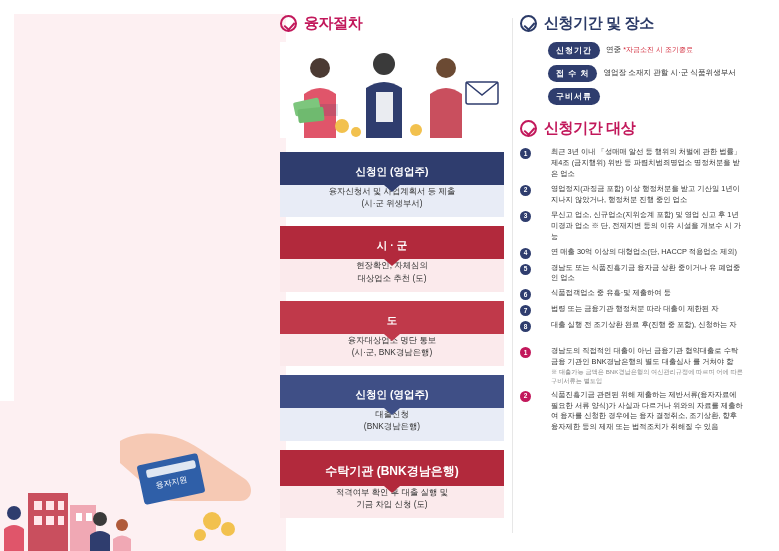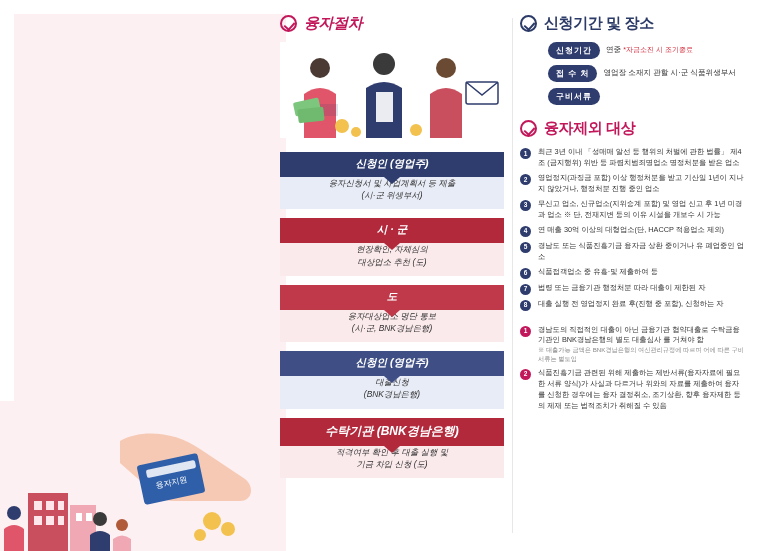--- a/index.html
+++ b/index.html
@@ -9,21 +9,21 @@
     background: #ffffff;
     font-family: "Liberation Sans", sans-serif;
     color: #2b2b2b;
     overflow: hidden;
     position: relative;
   }
   .page { position:relative; width:779px; height:551px; display:flex; }
 
   
   .col-left { width: 272px; position: relative; padding: 14px 12px 0 14px; }
-  .col-mid  { width: 240px; position: relative; padding: 14px 8px 0 8px; font-style: italic; }
+  .col-mid  { width: 240px; position: relative; padding: 14px 8px 0 8px; }
   .col-right{ width: 246px; position: relative; padding: 14px 14px 0 8px; }
 
   
   .pink-panel {
     position:absolute; left:0; top:0; width:272px; height:551px;
     background:#fdf0f2;
   }
   .col-left > * { position: relative; }
 
   
@@ -43,21 +43,21 @@
 
   
   .illus { position:absolute; left:0; bottom:0; width:272px; height:150px; }
 
   
   .flow { margin-top:4px; }
   .flow-img { width:100%; height:96px; position:relative; margin-bottom:6px; }
   .step { margin-bottom:0; }
   .step-head {
     color:#fff; font-size:10.5px; font-weight:bold; text-align:center;
-    padding:5px 0 6px; position:relative;
+    padding:13px 0 6px; position:relative;
   }
   .step-head.navy { background:#2f3d6e; }
   .step-head.navy2 { background:#3f4f86; }
   .step-head.red { background:#b2293c; }
   .step-head.red2 { background:#c0394a; }
   .step-head::after {
     content:""; position:absolute; left:50%; bottom:-7px; margin-left:-8px;
     border-left:8px solid transparent; border-right:8px solid transparent;
     border-top:7px solid currentColor;
   }
@@ -77,21 +77,21 @@
   .info-row { display:flex; align-items:flex-start; gap:6px; margin-bottom:6px;padding-left:28px; }
   .pill {
     background:#2f3d6e; color:#fff; font-size:8px; font-weight:bold;
     border-radius:9px; padding:3px 8px; white-space:nowrap; flex:none; letter-spacing:1px;
   }
   .info-txt { font-size:7.6px; line-height:1.45; color:#333; padding-top:2px; }
   .redtxt { color:#d22b3c; font-size:7px; }
 
   .numlist { margin:0; padding:0; list-style:none; }
   .numlist li {
-    display:flex; gap:7px; font-size:7.3px; line-height:1.5; color:#333; margin-bottom:4px;
+    display:flex; gap:20px; font-size:7.3px; line-height:1.5; color:#333; margin-bottom:4px;
   }
   .numlist .n {
     flex:none; width:11px; height:11px; border-radius:50%;
     background:#2f3d6e; color:#fff; font-size:6.5px; font-weight:bold;
     display:flex; align-items:center; justify-content:center; margin-top:1px;
   }
   .numlist.pink .n { background:#c2185b; }
   .sub { color:#888; font-size:6.2px; display:block; line-height:1.4; }
   .block { margin-bottom:14px; }
   .divider-vert {
@@ -228,21 +228,21 @@
         <span class="info-txt">영업장 소재지 관할 시·군 식품위생부서</span>
       </div>
       <div class="info-row">
         <span class="pill">구비서류</span>
       </div>
     </div>
 
     <div class="block">
       <div class="sec-head">
         <span class="check"></span>
-        <span class="sec-title">융자제외 대상</span>
+        <span class="sec-title">신청기간 대상</span>
       </div>
       <ul class="numlist">
         <li>
             <span class="n">1</span>
             <span>최근 3년 이내 「성매매 알선 등 행위의 처벌에 관한 법률」 제4조 (금지행위) 위반 등 파렴치범죄명업소 명정처분을 받은 업소</span>
           </li>
         <li>
             <span class="n">2</span>
             <span>영업정지(과징금 포함) 이상 행정처분을 받고 기산일 1년이 지나지 않았거나, 행정처분 진행 중인 업소</span>
           </li>
@@ -261,21 +261,21 @@
         <li>
             <span class="n">6</span>
             <span>식품접객업소 중 유흥·및 제출하여 등</span>
           </li>
         <li>
             <span class="n">7</span>
             <span>법령 또는 금융기관 행정처분 따라 대출이 제한된 자</span>
           </li>
         <li>
             <span class="n">8</span>
-            <span>대출 실행 전 영업정지 완료 후(진행 중 포함), 신청하는 자</span>
+            <span>대출 실행 전 조기상환 완료 후(진행 중 포함), 신청하는 자</span>
           </li>
       </ul>
     </div>
 
     <div class="block">
       <ul class="numlist pink">
         <li>
           <span class="n">1</span>
           <span>
             <span>경남도의 직접적인 대출이 아닌 금융기관 협약대출로 수탁금융 기관인 BNK경남은행의 별도 대출심사 를 거쳐야 함</span>

